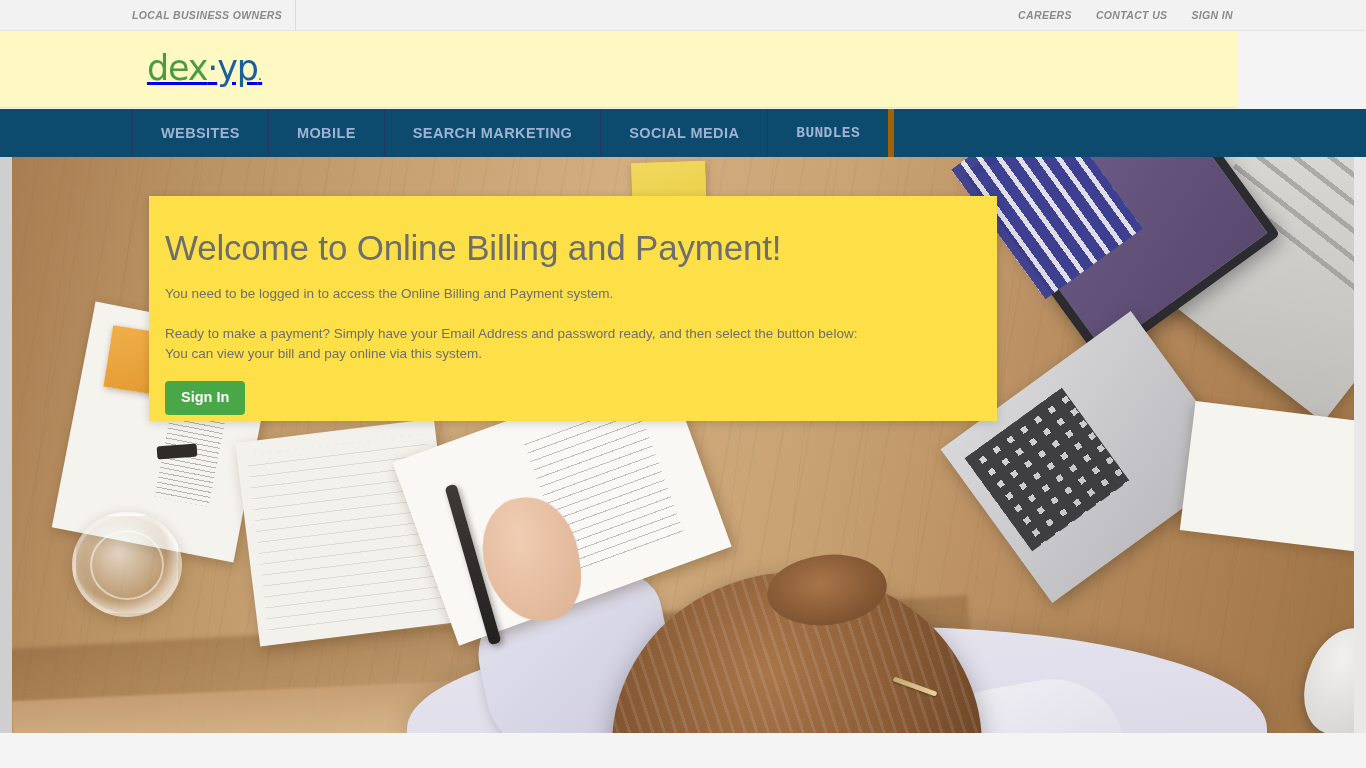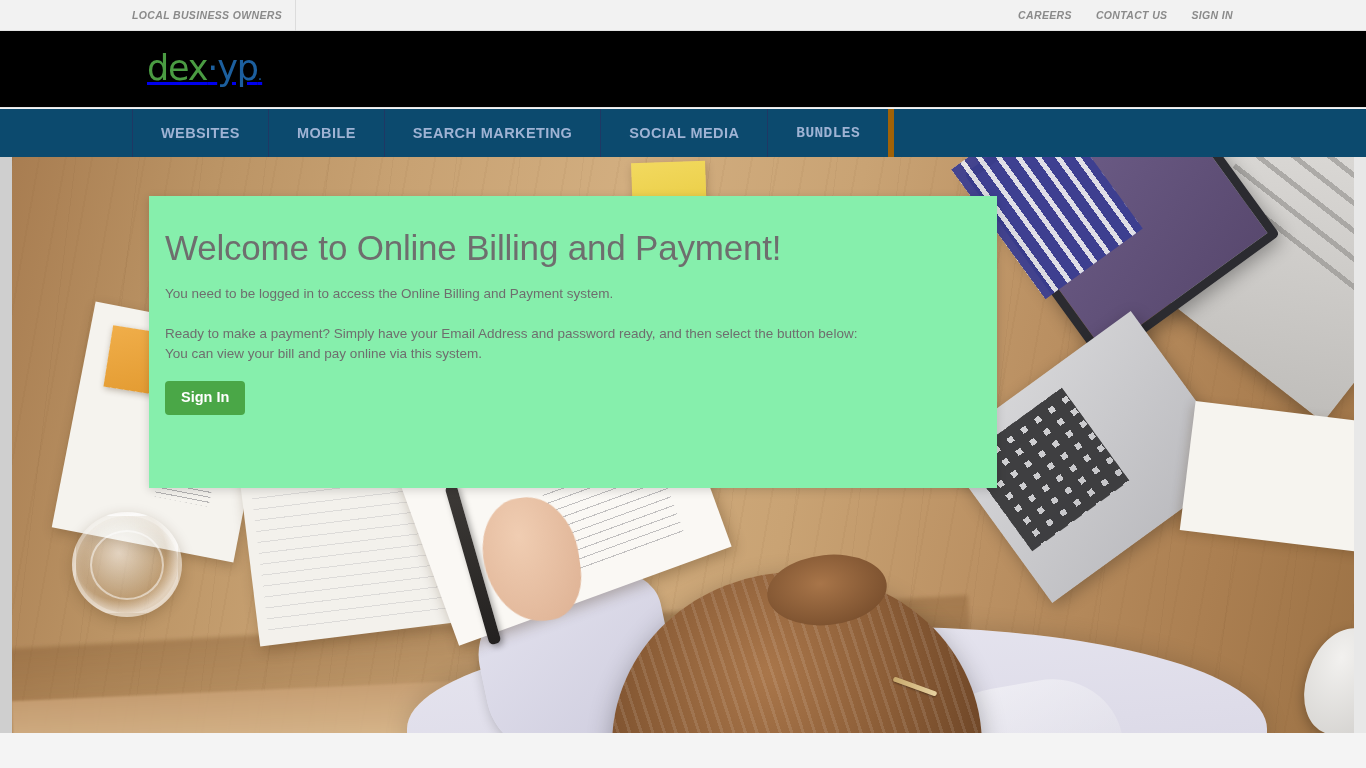--- a/index.html
+++ b/index.html
@@ -66,23 +66,23 @@
     height: 31px;
     background: #dcdcdc;
   }
   .utility-right .utility-link { padding: 0 12px; }
   .utility-right .utility-link:last-child { padding-right: 0; }
 
   
   .logo-header {
     position: absolute;
     top: 31px; left: 0;
-    width: 1366px;
+    width: 1237px;
     height: 77px;
-    background: #000000;
+    background: #fef9c3;
     border-bottom: 1px solid #e4e4e4;
   }
   .logo {
     position: absolute;
     left: 147px;
     top: 14px;
     font-family: "DejaVu Sans", sans-serif;
     font-size: 35px;
     font-weight: normal;
     letter-spacing: -1.2px;
@@ -473,22 +473,22 @@
     border-radius: 3px;
     transform: rotate(-4deg);
   }
 
   
   .welcome-card {
     position: absolute;
     left: 149px;
     top: 196px;
     width: 848px;
-    height: 292px;
-    background: #86efac;
+    height: 225px;
+    background: #fde047;
     box-shadow: 0 2px 9px rgba(0,0,0,.16);
     padding: 30px 0 0 16px;
   }
   .welcome-title {
     font-size: 35px;
     font-weight: normal;
     color: #6e6e6e;
     line-height: 44px;
     letter-spacing: -0.2px;
     margin: 0 0 14px 0;

